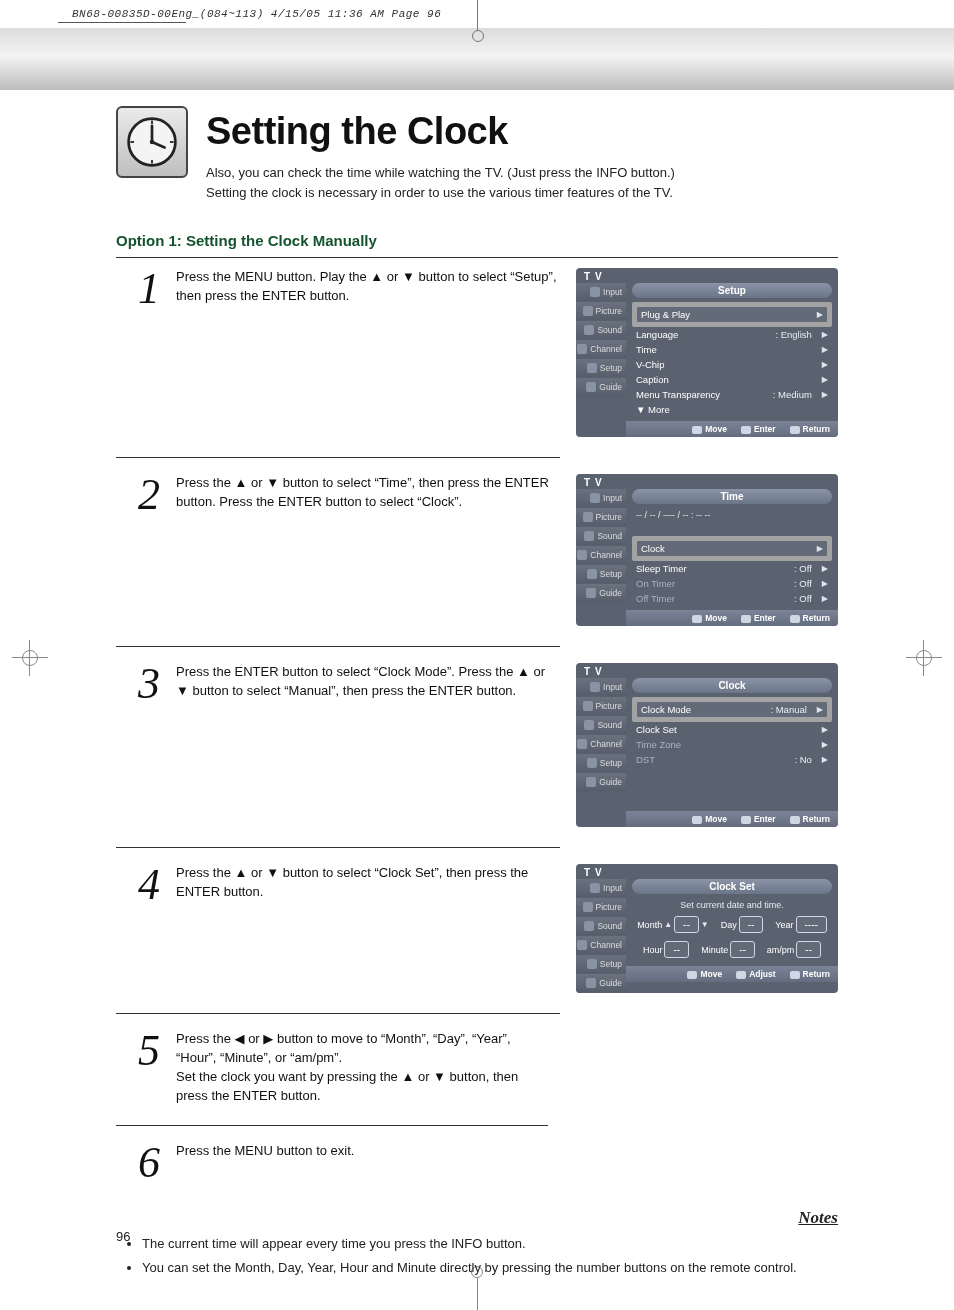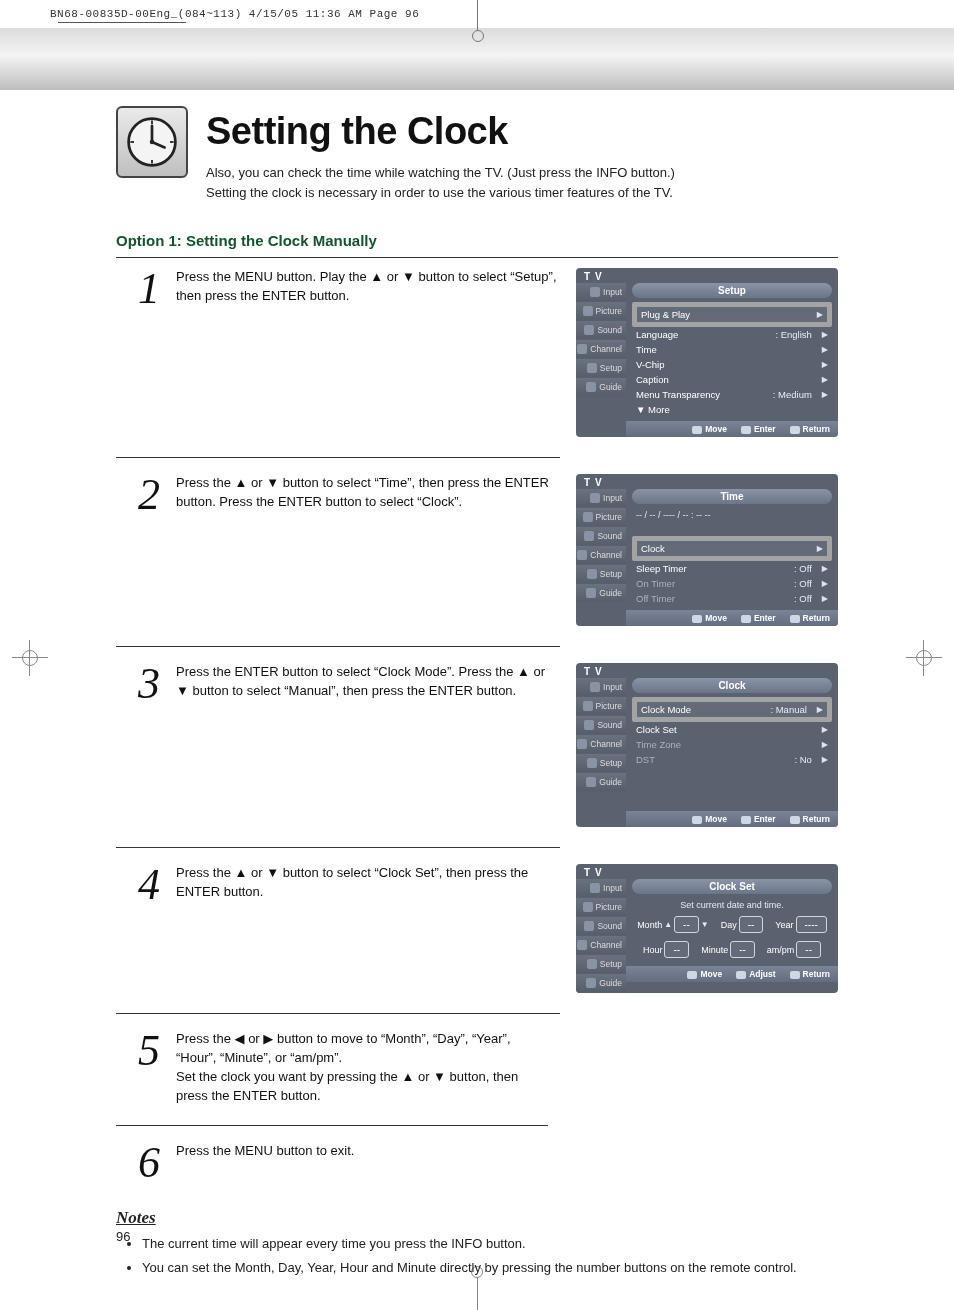--- a/index.html
+++ b/index.html
@@ -5,24 +5,25 @@
   * { box-sizing: border-box; margin: 0; padding: 0; }
   body {
     font-family: Arial, Helvetica, sans-serif;
     background: #fff;
     width: 954px;
     height: 1310px;
     position: relative;
     color: #222;
   }
   .print-header {
-    position: absolute; top: 8px; left: 50px;
+    position: absolute; top: 8px; left: 72px;
     font-family: "Courier New", monospace;
     font-size: 11px; letter-spacing: 0.5px;
     color: #333;
+    font-style: italic;
   }
   .print-header-underline {
     position: absolute; top: 22px; left: 58px;
     width: 128px; height: 1px; background: #555;
   }
   .metal-band {
     position: absolute; top: 28px; left: 0; right: 0; height: 62px;
     background: linear-gradient(#dcdcdc, #f4f4f4 45%, #bdbdbd);
   }
   .crop-center-top {
@@ -199,20 +200,21 @@
     background: rgba(255,255,255,.06);
   }
   .cs-caret { font-size:8px; line-height:6px; height:6px; color:#e5e9f2; }
 
   .notes-h {
     font-family: Georgia, "Times New Roman", serif;
     font-style: italic; font-weight: bold;
     font-size: 17px;
     text-decoration: underline;
     margin: 24px 0 6px 0;
+    text-align: right;
   }
   ul.notes { list-style: disc; padding-left: 26px; font-size: 13px; line-height:1.5; }
   ul.notes li { margin-bottom: 4px; }
 
   .page-num {
     position: absolute; bottom: -12px; left: 0;
     font-size: 13px;
   }
 </style>
 </head>

